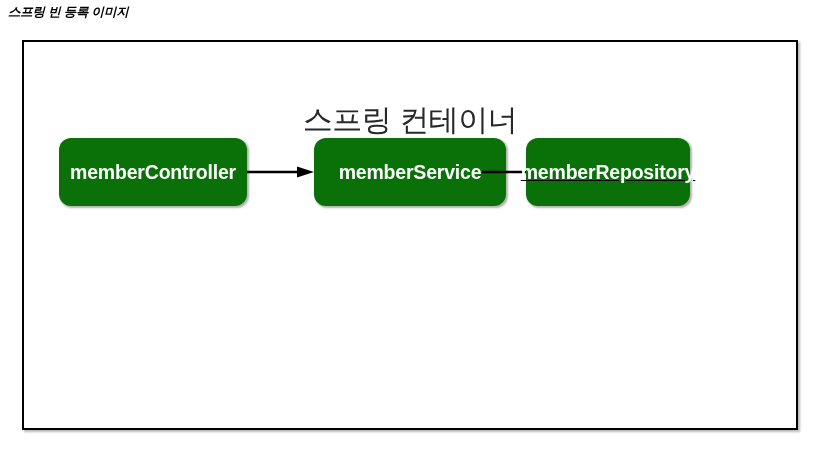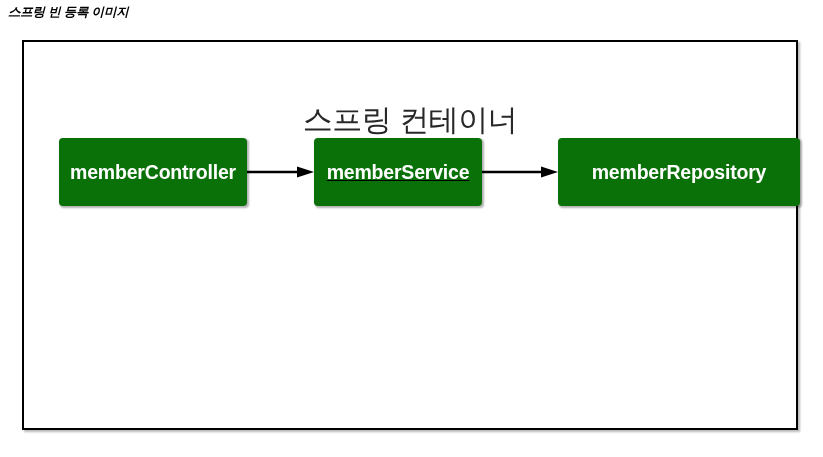--- a/index.html
+++ b/index.html
@@ -58,40 +58,40 @@
     top: 96px;
     width: 100%;
     height: 68px;
   }
 
   .bean-box {
     position: absolute;
     top: 0;
     height: 68px;
     background: #0a7008;
-    border-radius: 4px;
+    border-radius: 12px;
     box-shadow: 1.5px 1.5px 2px rgba(0,0,0,0.30);
     display: flex;
     align-items: center;
     justify-content: center;
     box-sizing: border-box;
     text-align: center;
   }
 
   .bean-label {
     color: #ffffff;
     font-size: 19.5px;
     font-weight: bold;
     letter-spacing: -0.2px;
     white-space: nowrap;
   }
 
   .bean-0 { left: 35px;  width: 188px; }
-  .bean-1 { left: 290px; width: 168px; text-decoration: underline; }
-  .bean-2 { left: 534px; width: 242px; }
+  .bean-1 { left: 290px; width: 192px; }
+  .bean-2 { left: 502px; width: 164px; text-decoration: underline; }
 
   .arrow {
     position: absolute;
     top: 28px;
     height: 12px;
   }
   .arrow-0 { left: 223px; width: 67px; }
   .arrow-1 { left: 458px; width: 76px; }
 
   .arrow svg {

